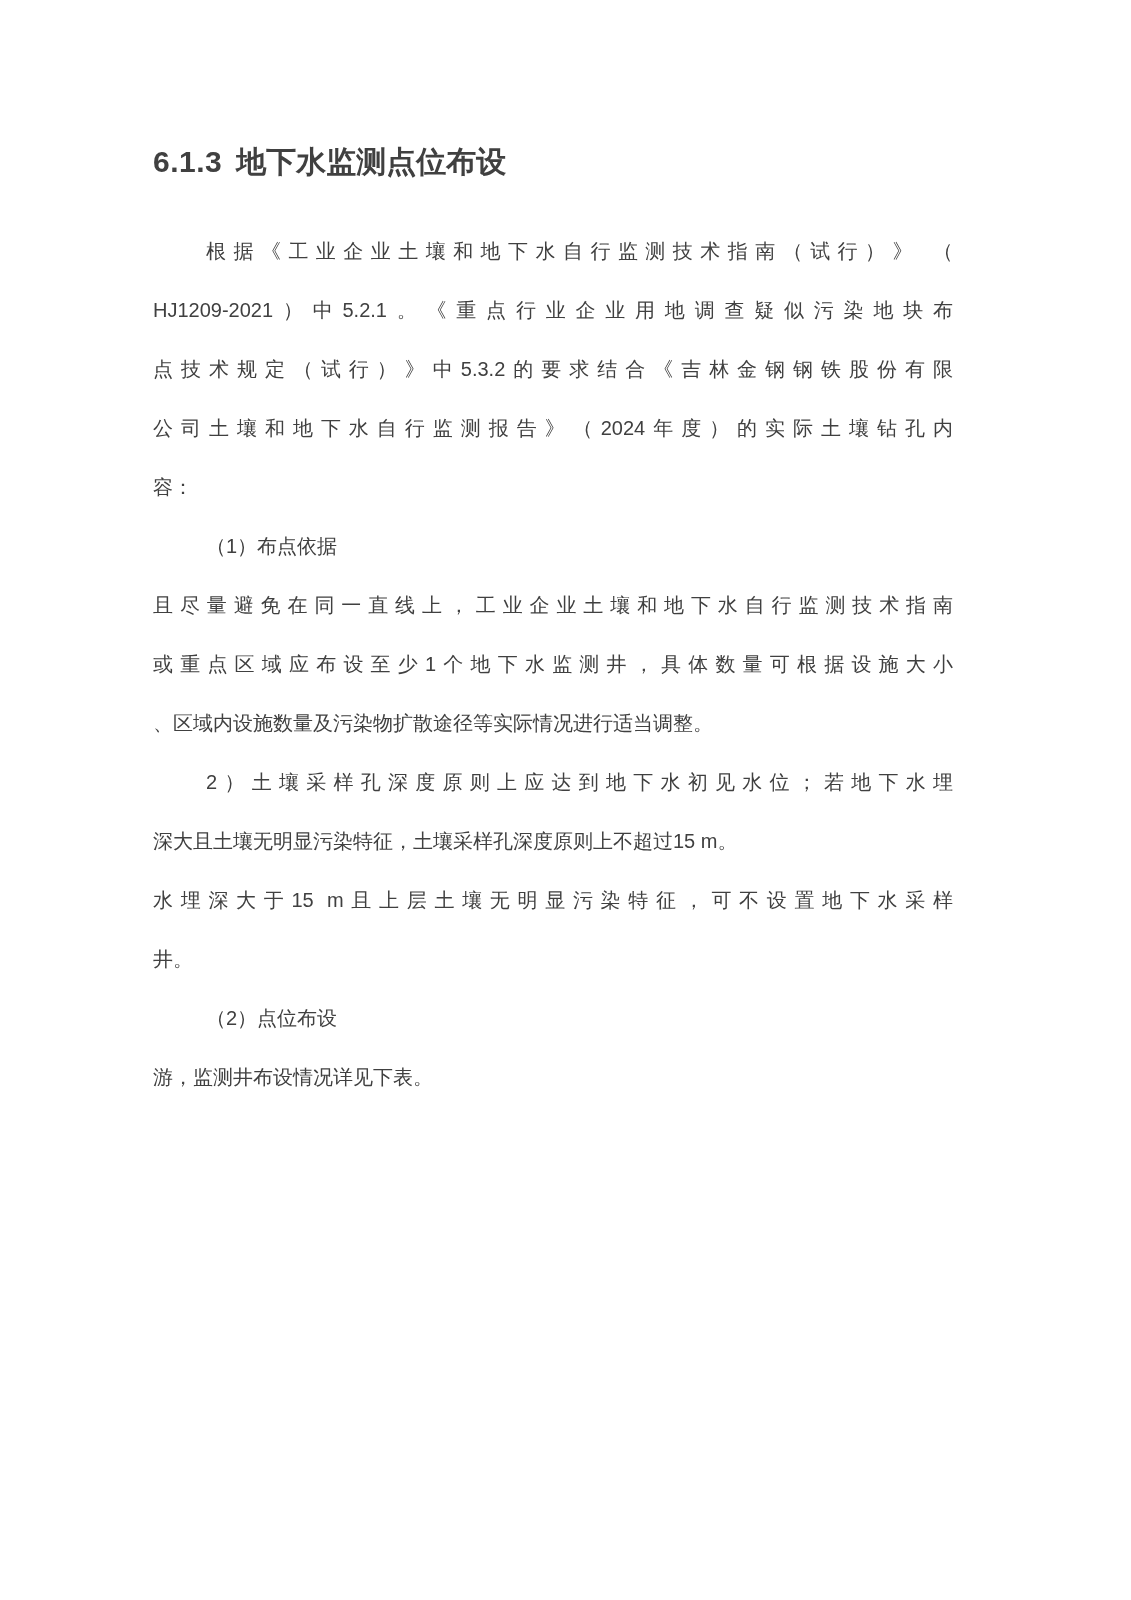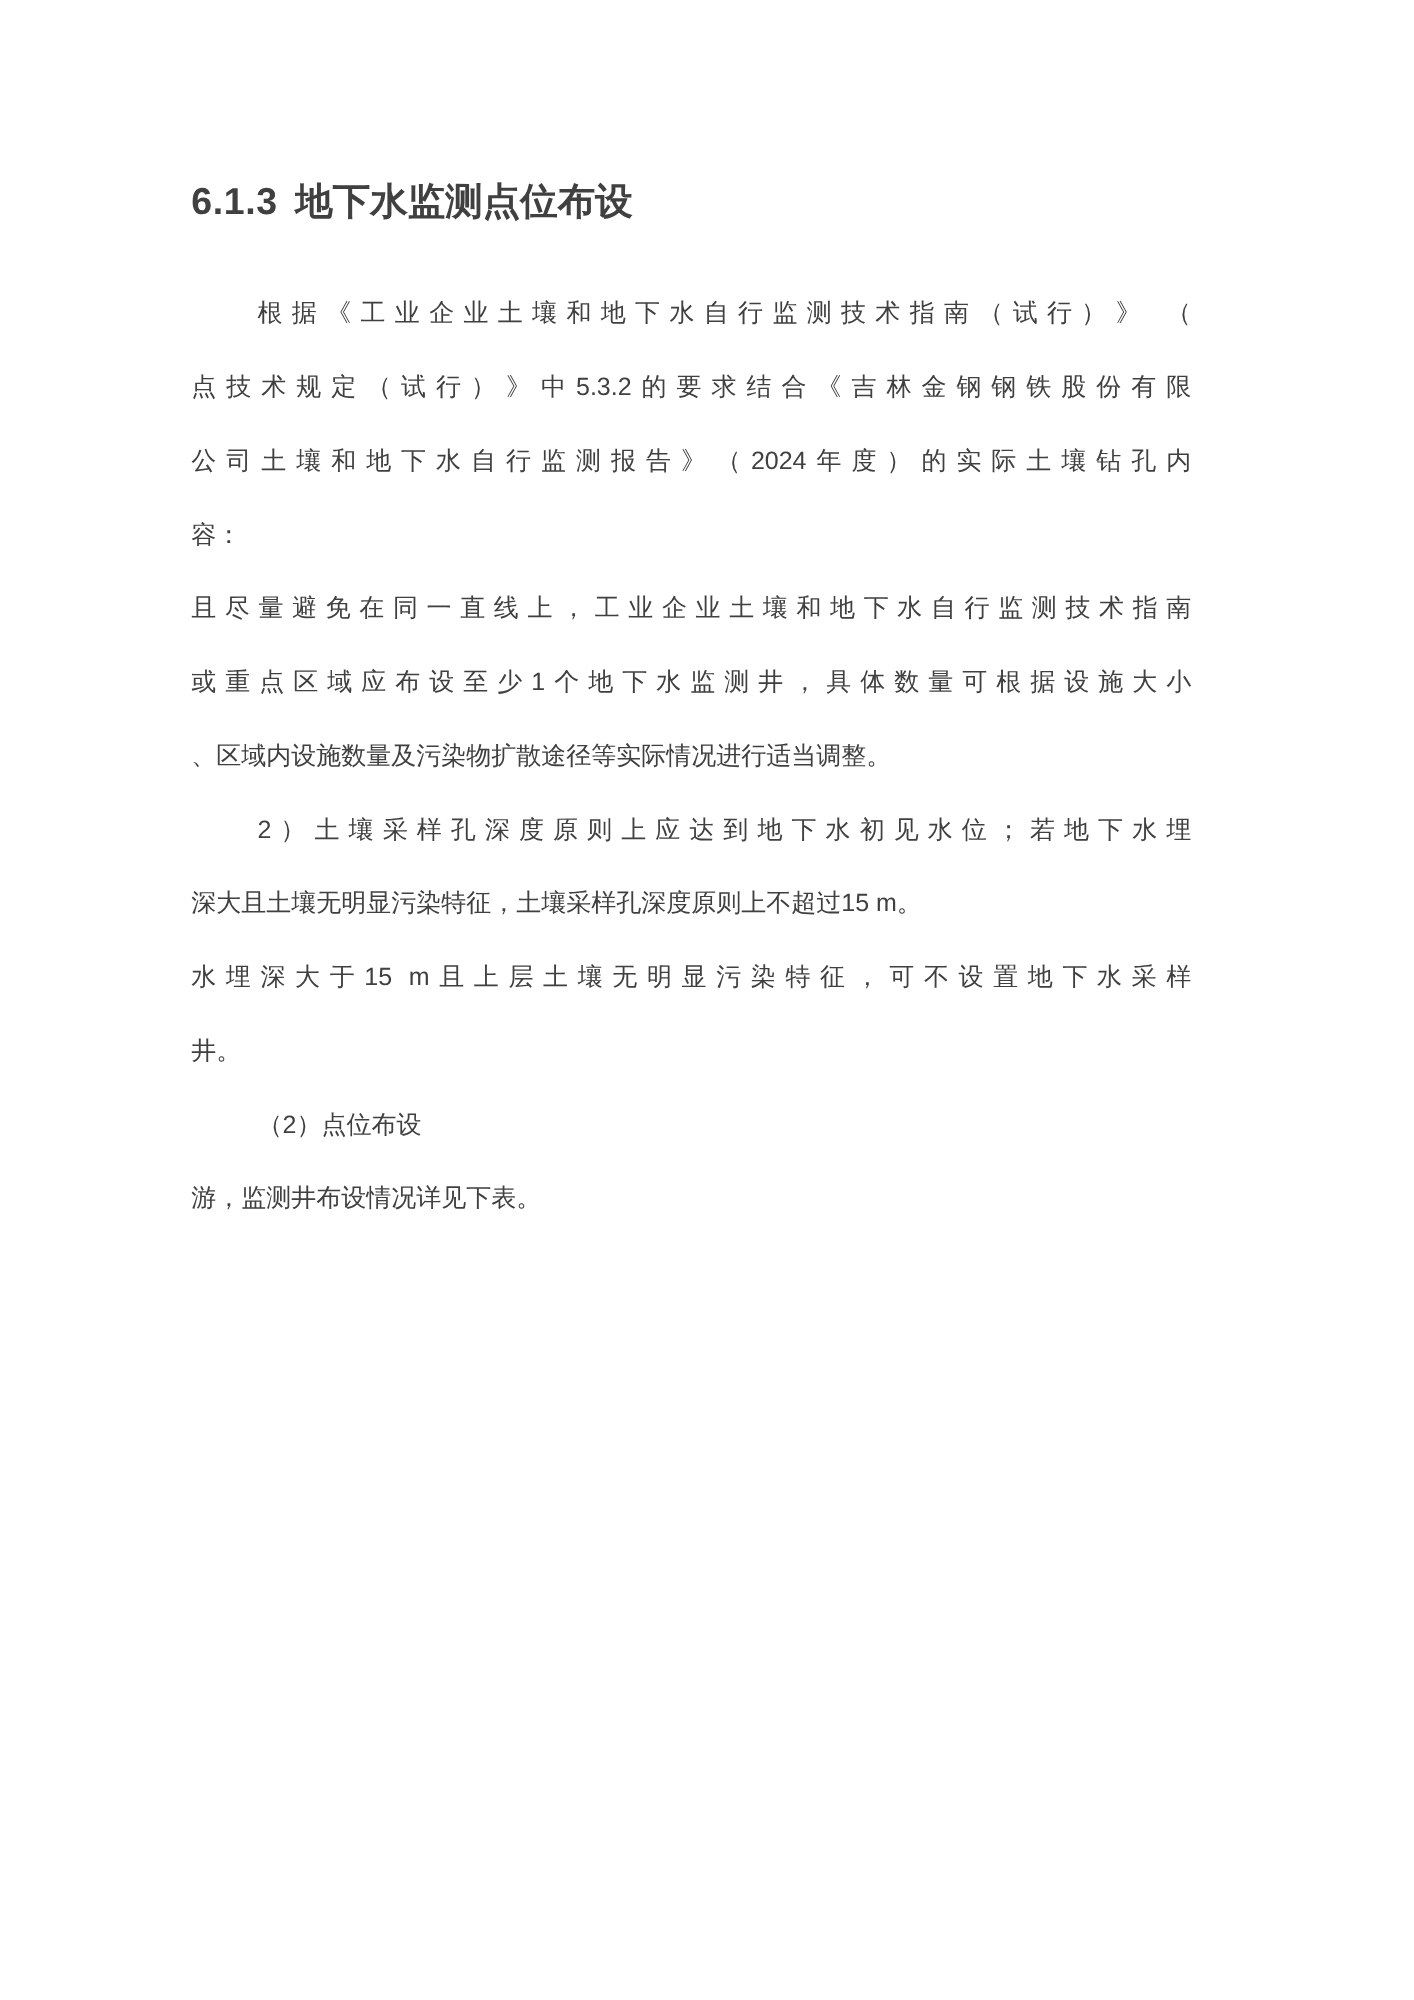--- a/index.html
+++ b/index.html
@@ -71,25 +71,29 @@
 <div class="page">
 
   <h2 class="heading">
     <span class="heading-num">6.1.3</span><span class="heading-title">地下水监测点位布设</span>
   </h2>
 
   <div class="body-text">
 
     <div class="para">
       <div class="line indent">根据《工业企业土壤和地下水自行监测技术指南（试行）》 （</div>
+      <div class="line">HJ1209-2021）中5.2.1。《重点行业企业用地调查疑似污染地块布</div>
       <div class="line">点技术规定（试行）》中5.3.2的要求结合《吉林金钢钢铁股份有限</div>
       <div class="line">公司土壤和地下水自行监测报告》（2024年度）的实际土壤钻孔内</div>
       <div class="line last">容：</div>
     </div>
 
+    <div class="para">
+      <div class="line last indent">（1）布点依据</div>
+    </div>
 
     <div class="para">
       <div class="line">且尽量避免在同一直线上，工业企业土壤和地下水自行监测技术指南</div>
       <div class="line">或重点区域应布设至少1个地下水监测井，具体数量可根据设施大小</div>
       <div class="line last">、区域内设施数量及污染物扩散途径等实际情况进行适当调整。</div>
     </div>
 
     <div class="para">
       <div class="line indent">2）土壤采样孔深度原则上应达到地下水初见水位；若地下水埋</div>
       <div class="line last">深大且土壤无明显污染特征，土壤采样孔深度原则上不超过15 m。</div>

